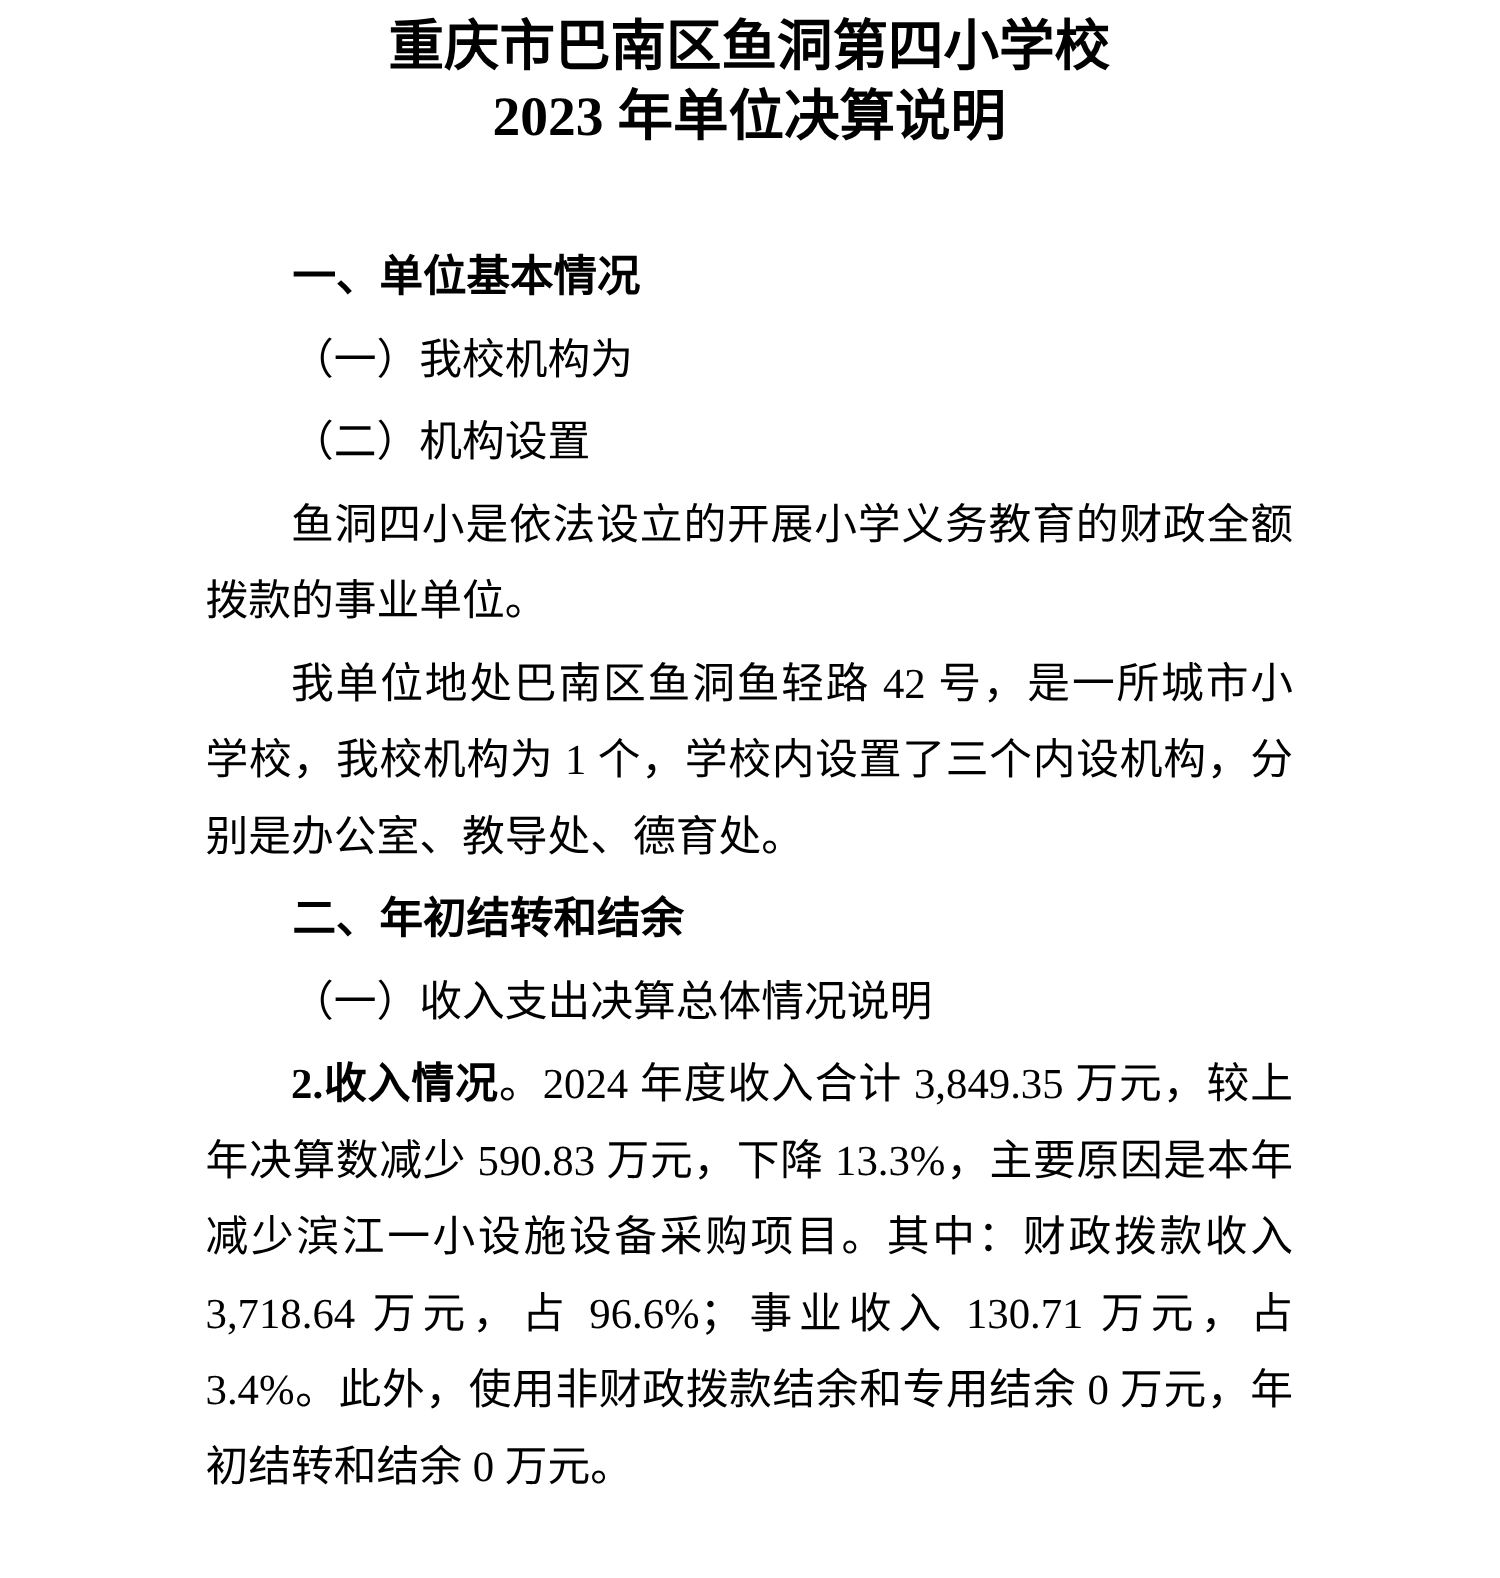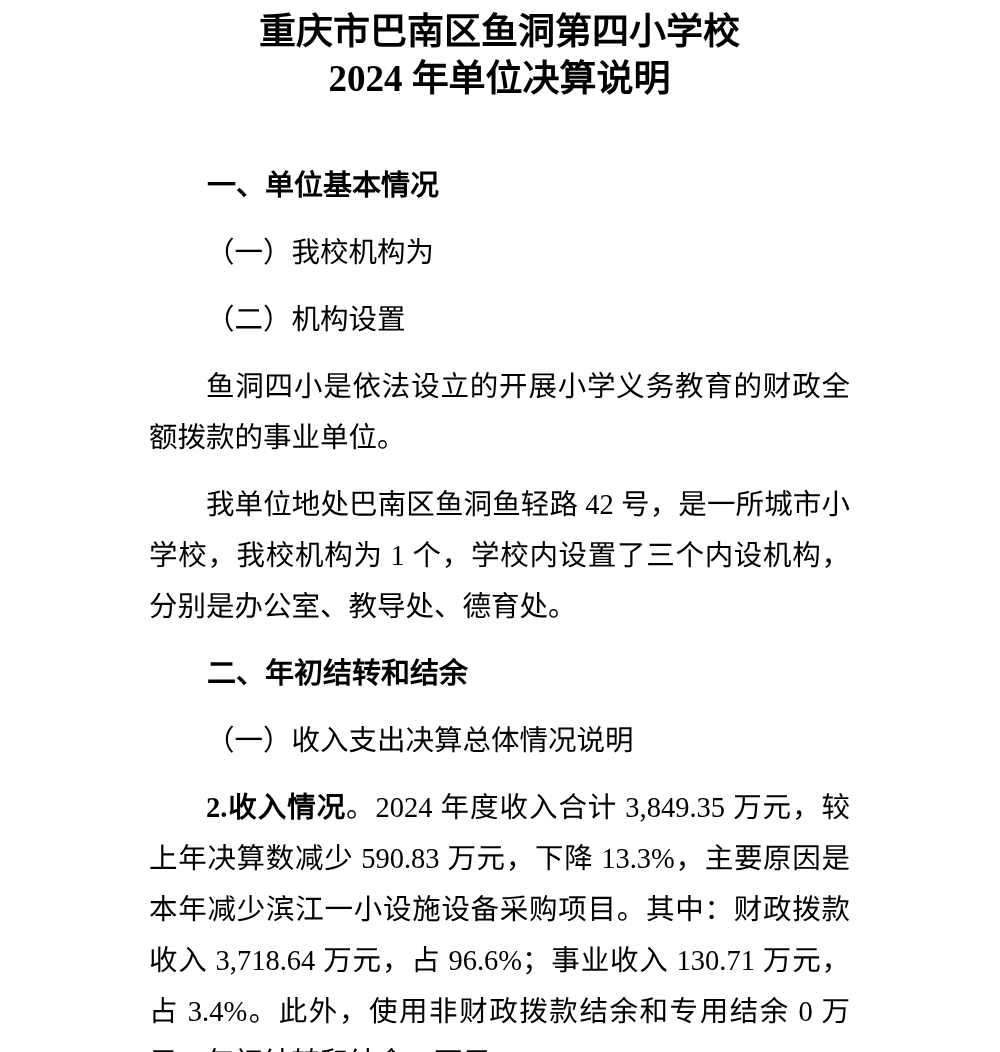--- a/index.html
+++ b/index.html
@@ -26,21 +26,21 @@
     font-family: "Liberation Serif", serif;
     font-weight: bold;
     font-size: 37px;
     line-height: 47px;
   }
   .doc-title .title-line {
     display: block;
     white-space: nowrap;
   }
   .line {
-    margin: 16px;
+    margin: 4px;
     font-size: 28.5px;
     line-height: 51px;
   }
   .heading-1 {
     font-family: "Liberation Sans", sans-serif;
     font-weight: bold;
     font-size: 29px;
     text-indent: 2em;
   }
   .heading-2 {
@@ -57,21 +57,21 @@
     font-weight: bold;
   }
 </style>
 </head>
 <body>
 
 <div class="page">
 
   <h1 class="doc-title">
     <span class="title-line">重庆市巴南区鱼洞第四小学校</span>
-    <span class="title-line">2024 年单位决算说明</span>
+    <span class="title-line">2023 年单位决算说明</span>
   </h1>
 
   <div class="doc-body">
 
     <p class="line heading-1">一、单位基本情况</p>
 
     <p class="line heading-2">（一）我校机构为</p>
 
     <p class="line heading-2">（二）机构设置</p>
 

